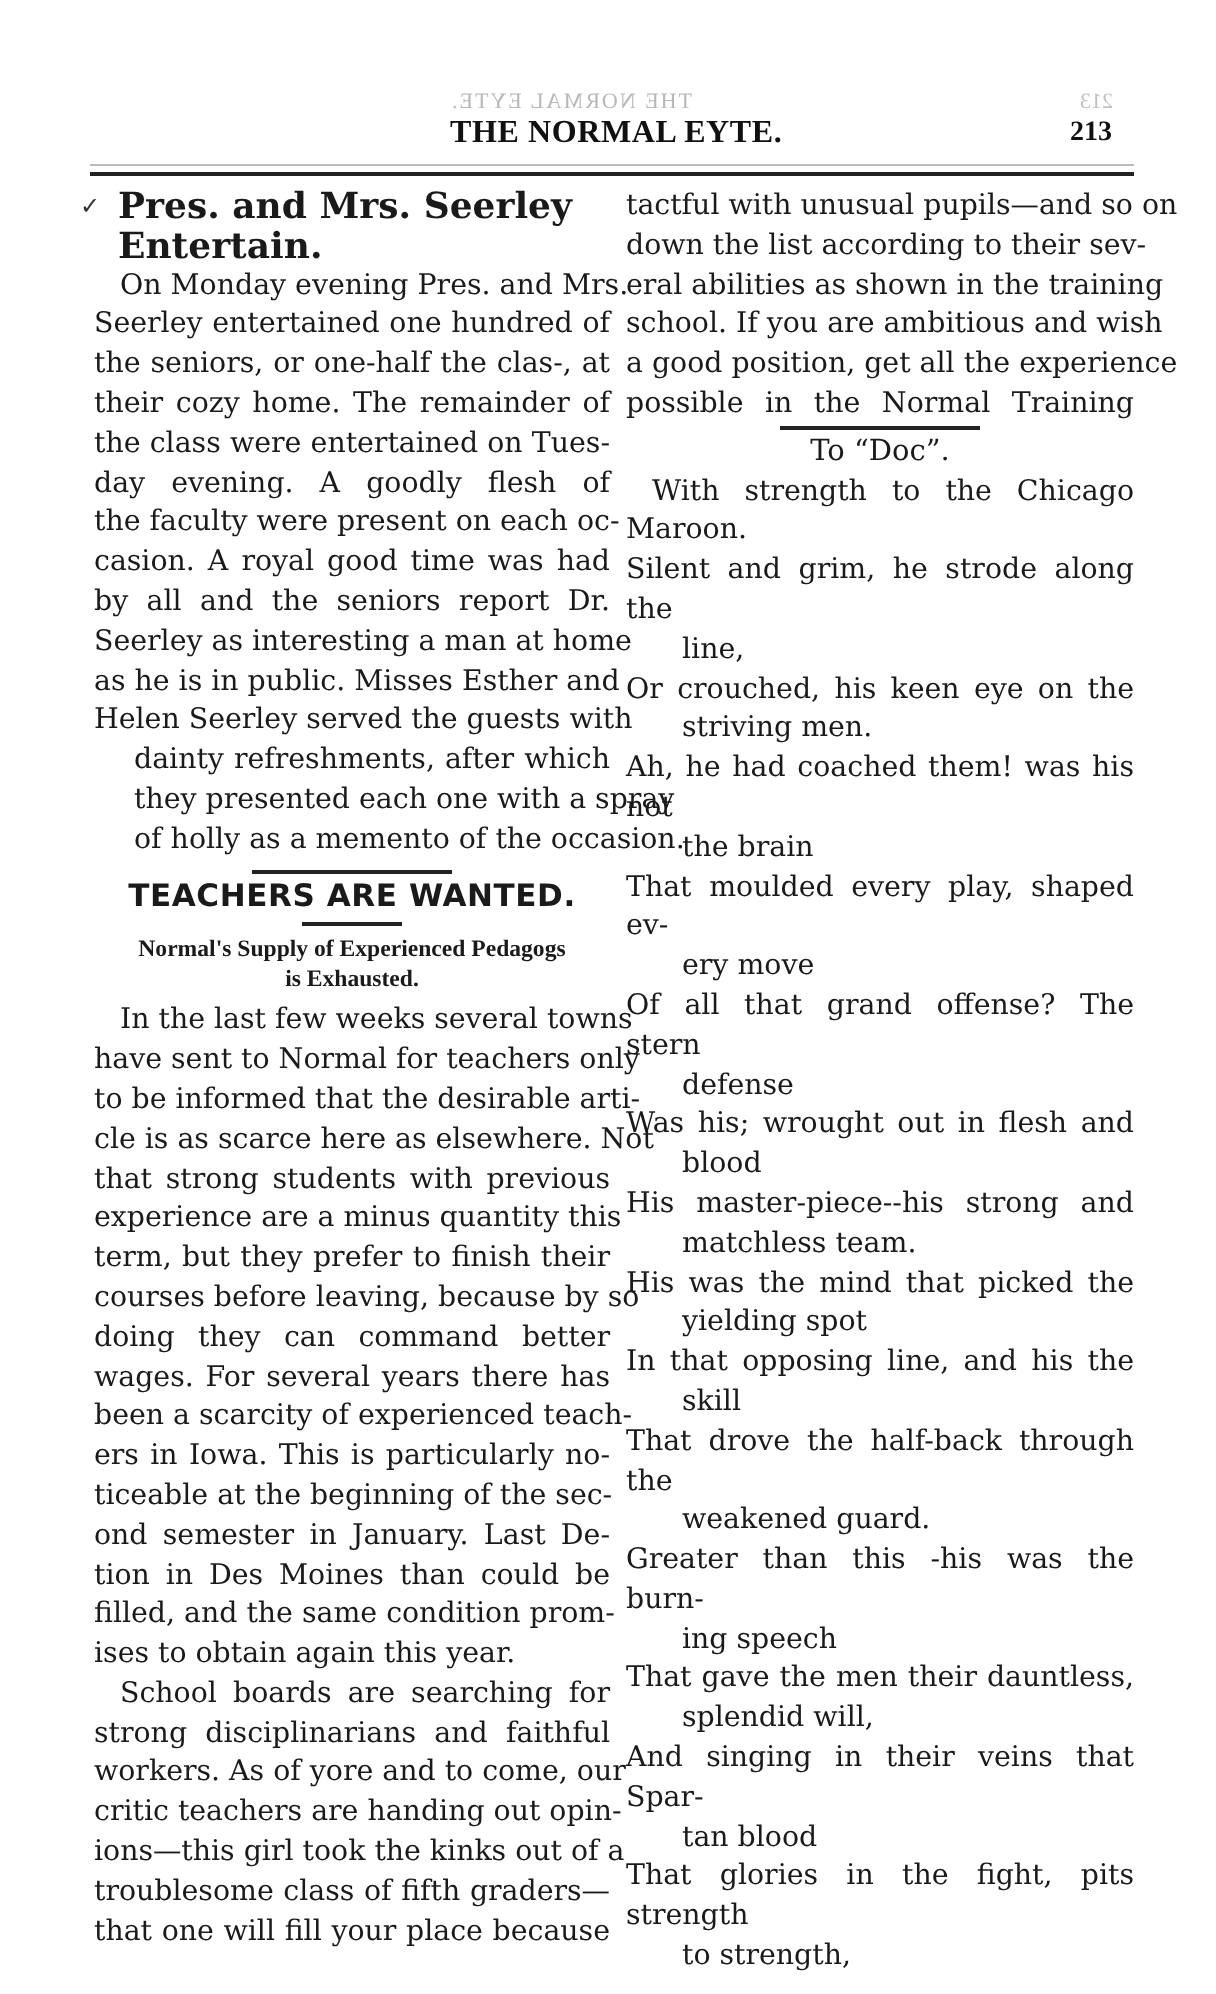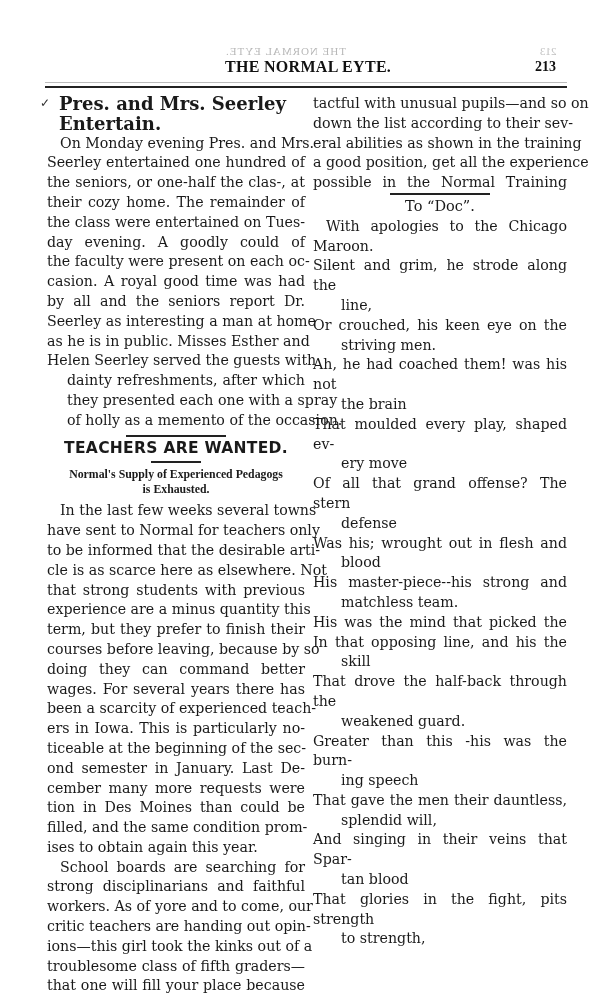--- a/index.html
+++ b/index.html
@@ -46,21 +46,21 @@
   <div class="check">✓</div>
 
   <div class="col col-left">
     <div class="h-small">Pres. and Mrs. Seerley Entertain.</div>
     <div>
       <span class="line" style="padding-left:13px">On Monday evening Pres. and Mrs.</span>
       <span class="line">Seerley entertained one hundred of</span>
       <span class="line">the seniors, or one-half the clas-, at</span>
       <span class="line">their cozy home. The remainder of</span>
       <span class="line">the class were entertained on Tues-</span>
-      <span class="line">day evening. A goodly could of</span>
+      <span class="line">day evening. A goodly flesh of</span>
       <span class="line">the faculty were present on each oc-</span>
       <span class="line">casion. A royal good time was had</span>
       <span class="line">by all and the seniors report Dr.</span>
       <span class="line">Seerley as interesting a man at home</span>
       <span class="line">as he is in public. Misses Esther and</span>
       <span class="line">Helen Seerley served the guests with</span>
       <span class="line" style="padding-left:20px">dainty refreshments, after which</span>
       <span class="line" style="padding-left:20px">they presented each one with a spray</span>
       <span class="line" style="padding-left:20px">of holly as a memento of the occasion.</span>
     </div>
@@ -77,64 +77,65 @@
       <span class="line">that strong students with previous</span>
       <span class="line">experience are a minus quantity this</span>
       <span class="line">term, but they prefer to finish their</span>
       <span class="line">courses before leaving, because by so</span>
       <span class="line">doing they can command better</span>
       <span class="line">wages. For several years there has</span>
       <span class="line">been a scarcity of experienced teach-</span>
       <span class="line">ers in Iowa. This is particularly no-</span>
       <span class="line">ticeable at the beginning of the sec-</span>
       <span class="line">ond semester in January. Last De-</span>
-      <span class="line">cember many more requests were</span>
       <span class="line">tion in Des Moines than could be</span>
       <span class="line">filled, and the same condition prom-</span>
       <span class="line last">ises to obtain again this year.</span>
       <span class="line" style="padding-left:13px">School boards are searching for</span>
       <span class="line">strong disciplinarians and faithful</span>
       <span class="line">workers. As of yore and to come, our</span>
       <span class="line">critic teachers are handing out opin-</span>
       <span class="line">ions—this girl took the kinks out of a</span>
       <span class="line">troublesome class of fifth graders—</span>
       <span class="line">that one will fill your place because</span>
 
     </div>
   </div>
 
   <div class="col col-right">
     <div>
       <span class="line">tactful with unusual pupils—and so on</span>
       <span class="line">down the list according to their sev-</span>
       <span class="line">eral abilities as shown in the training</span>
+      <span class="line">school. If you are ambitious and wish</span>
       <span class="line">a good position, get all the experience</span>
       <span class="line">possible in the Normal Training</span>
     </div>
     <div class="rule-short" style="width:100px; margin-top:0px; margin-bottom:2px;"></div>
     <div class="center" style="font-size:14.5px;">To “Doc”.</div>
     <div>
-      <span class="line" style="padding-left:13px">With apologies to the Chicago</span>
+      <span class="line" style="padding-left:13px">With strength to the Chicago</span>
       <span class="line last">Maroon.</span>
       <div class="verse" id="verse">
           <span class="v j">Silent and grim, he strode along the</span>
           <span class="v cont">line,</span>
           <span class="v j">Or crouched, his keen eye on the</span>
           <span class="v cont">striving men.</span>
           <span class="v j">Ah, he had coached them! was his not</span>
           <span class="v cont">the brain</span>
           <span class="v j">That moulded every play, shaped ev-</span>
           <span class="v cont">ery move</span>
           <span class="v j">Of all that grand offense? The stern</span>
           <span class="v cont">defense</span>
           <span class="v j">Was his; wrought out in flesh and</span>
           <span class="v cont">blood</span>
           <span class="v j">His master-piece--his strong and</span>
           <span class="v cont">matchless team.</span>
           <span class="v j">His was the mind that picked the</span>
+          <span class="v cont">yielding spot</span>
           <span class="v j">In that opposing line, and his the</span>
           <span class="v cont">skill</span>
           <span class="v j">That drove the half-back through the</span>
           <span class="v cont">weakened guard.</span>
           <span class="v j">Greater than this -his was the burn-</span>
           <span class="v cont">ing speech</span>
           <span class="v j">That gave the men their dauntless,</span>
           <span class="v cont">splendid will,</span>
           <span class="v j">And singing in their veins that Spar-</span>
           <span class="v cont">tan blood</span>

